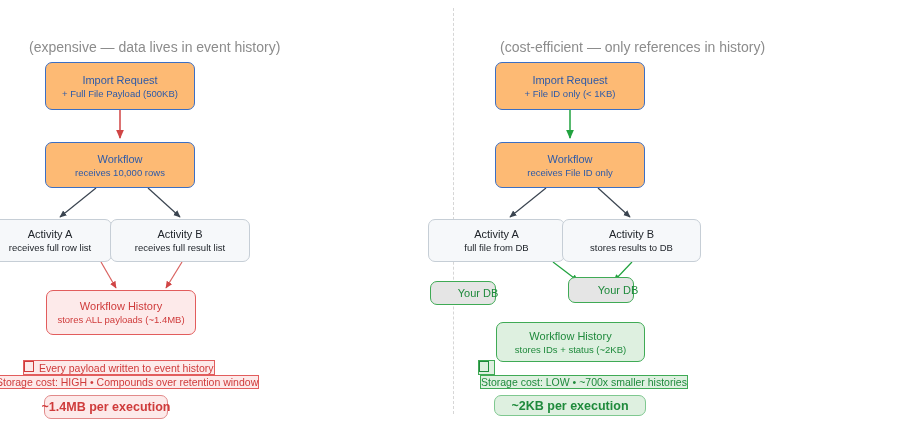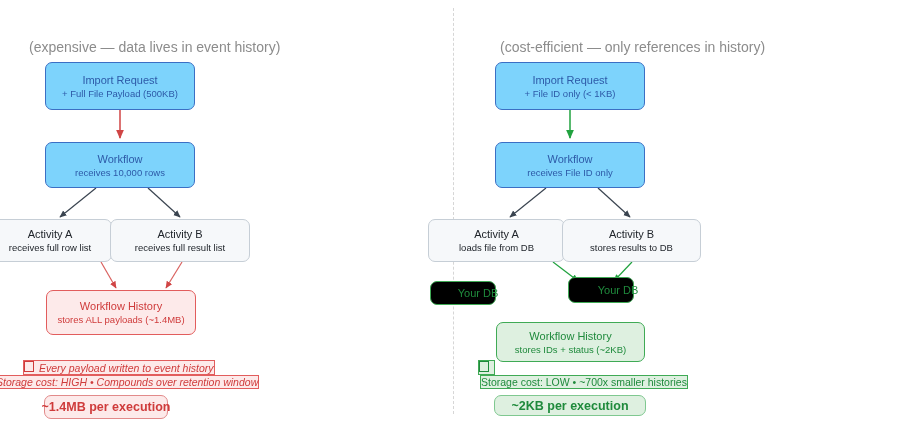--- a/index.html
+++ b/index.html
@@ -38,33 +38,33 @@
   .node{
     position:absolute;box-sizing:border-box;
     border-radius:7px;
     display:flex;flex-direction:column;
     align-items:center;justify-content:center;
     text-align:center;
   }
   .node .t1{font-size:11px;line-height:14px;white-space:nowrap;}
   .node .t2{font-size:9.5px;line-height:13px;white-space:nowrap;}
 
-  .blue{background:#7dd3fc;border:1.6px solid #3b6fc4;color:#2d5aa8;}
+  .blue{background:#fdba74;border:1.6px solid #3b6fc4;color:#2d5aa8;}
   .grey{background:#f6f8fa;border:1.3px solid #c6ced6;color:#20252b;}
   .red{background:#fdeaea;border:1.8px solid #e25d5d;color:#cf3b3b;}
   .green{background:#def0e0;border:1.6px solid #3faa55;color:#1f8a3c;}
-  .greendb{background:#000000;border:1.5px solid #3faa55;color:#1f8a3c;}
+  .greendb{background:#e5e5e5;border:1.5px solid #3faa55;color:#1f8a3c;}
 
   
   .note{
     position:absolute;white-space:nowrap;
     font-size:10.5px;
   }
   .note.l1{font-size:10.5px;}
-  .note.red{color:#cf3b3b;font-style:italic;}
+  .note.red{color:#cf3b3b;}
   .note.green{color:#1f8a3c;}
   .tofu{
     display:inline-block;width:8px;height:9px;
     border:1px solid currentColor;
     vertical-align:0px;margin-right:5px;
   }
 
   
   .badge{
     position:absolute;box-sizing:border-box;
@@ -155,21 +155,21 @@
     <div class="t2">+ File ID only (&lt; 1KB)</div>
   </div>
 
   <div class="node blue" style="left:495px;top:142px;width:150px;height:46px;">
     <div class="t1">Workflow</div>
     <div class="t2">receives File ID only</div>
   </div>
 
   <div class="node grey" style="left:428px;top:219px;width:137px;height:43px;">
     <div class="t1">Activity A</div>
-    <div class="t2">loads file from DB</div>
+    <div class="t2">full file from DB</div>
   </div>
 
   <div class="node grey" style="left:562px;top:219px;width:139px;height:43px;">
     <div class="t1">Activity B</div>
     <div class="t2">stores results to DB</div>
   </div>
 
   <div class="node greendb" style="left:430px;top:281px;width:66px;height:24px;">
     <div class="t1" style="position:relative;left:15px;">Your DB</div>
   </div>

